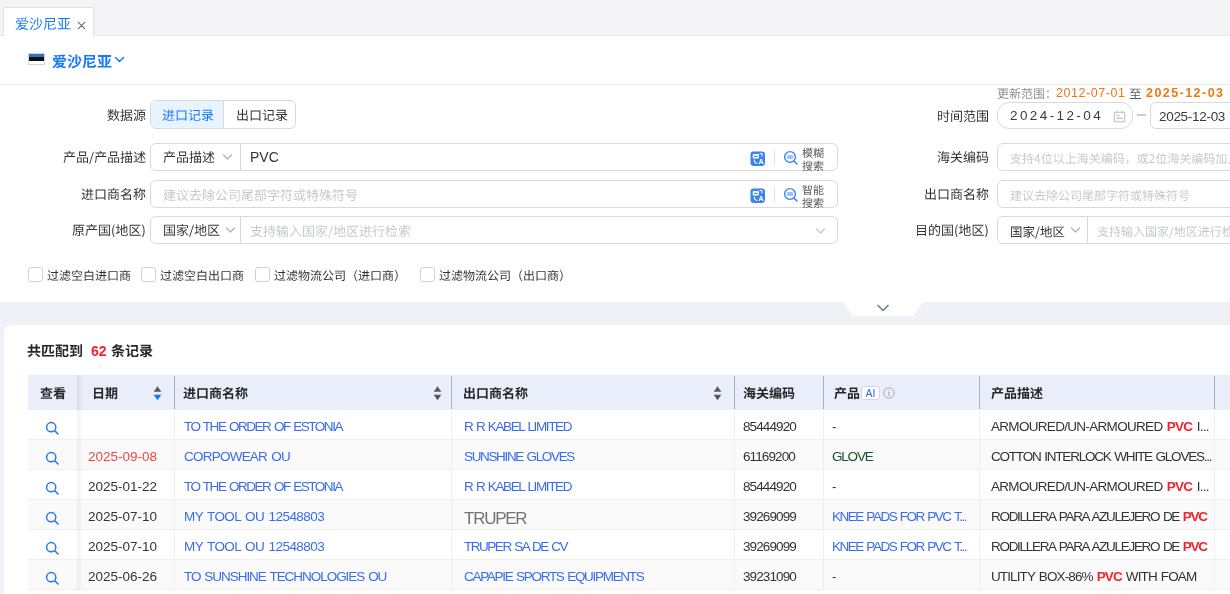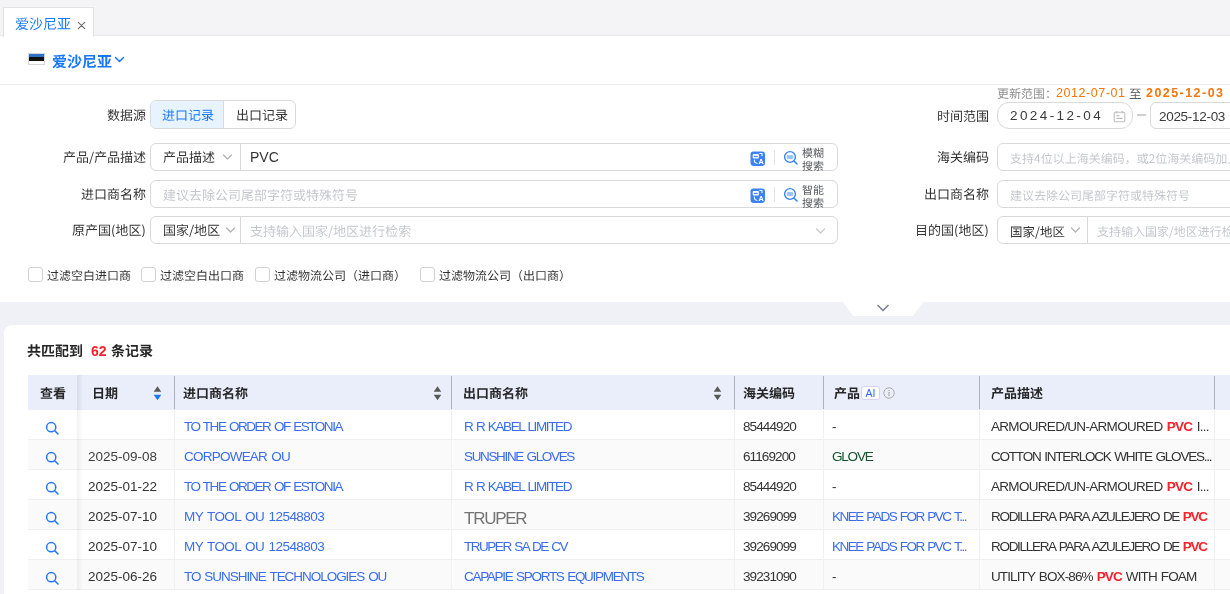--- a/index.html
+++ b/index.html
@@ -266,21 +266,21 @@
 <div style="position:absolute;left:451px;top:440px;width:1px;height:30px;background:#f0f0f0"></div>
 <div style="position:absolute;left:734px;top:440px;width:1px;height:30px;background:#f0f0f0"></div>
 <div style="position:absolute;left:823px;top:440px;width:1px;height:30px;background:#f0f0f0"></div>
 <div style="position:absolute;left:979px;top:440px;width:1px;height:30px;background:#f0f0f0"></div>
 <div style="position:absolute;left:1214px;top:440px;width:1px;height:30px;background:#f0f0f0"></div>
 <div style="position:absolute;left:77px;top:440px;width:6px;height:30px;background:linear-gradient(90deg,rgba(0,0,0,0.05),rgba(0,0,0,0))"></div>
 <svg class="ab" style="left:45px;top:451px" width="15" height="15" viewBox="0 0 15 15">
     <circle cx="6.2" cy="6.2" r="4.6" fill="none" stroke="#2677f2" stroke-width="1.5"></circle>
     <path d="M9.8 9.8 L13 13" stroke="#2677f2" stroke-width="1.6" stroke-linecap="round"></path>
   </svg>
-<div style="position:absolute;left:88px;top:449px;font-size:13.5px;color:#404040;white-space:nowrap">2025-09-08</div>
+<div style="position:absolute;left:88px;top:449px;font-size:13.5px;color:#ef4444;white-space:nowrap">2025-09-08</div>
 <div style="position:absolute;left:184px;top:449px;font-size:13.5px;letter-spacing:-0.77px;word-spacing:1.2px;color:#3a6cee;white-space:nowrap">CORPOWEAR OU</div>
 <div style="position:absolute;left:464px;top:449px;font-size:13.5px;letter-spacing:-1.35px;word-spacing:1.2px;color:#3a6cee;white-space:nowrap">SUNSHINE GLOVES</div>
 <div style="position:absolute;left:743px;top:449px;font-size:13.5px;letter-spacing:-0.9px;color:#333;white-space:nowrap">61169200</div>
 <div style="position:absolute;left:832px;top:449px;font-size:13.5px;letter-spacing:-1.2px;word-spacing:1.2px;color:#14532d;white-space:nowrap">GLOVE</div>
 <div style="position:absolute;left:991px;top:449px;font-size:13.5px;letter-spacing:-1.21px;word-spacing:1.2px;white-space:nowrap"><span style="color:#333">COTTON INTERLOCK WHITE GLOVES...</span></div>
 <div style="position:absolute;left:28px;top:470px;width:1202px;height:30px;background:#fff;border-bottom:1px solid #efefef"></div>
 <div style="position:absolute;left:174px;top:470px;width:1px;height:30px;background:#f0f0f0"></div>
 <div style="position:absolute;left:451px;top:470px;width:1px;height:30px;background:#f0f0f0"></div>
 <div style="position:absolute;left:734px;top:470px;width:1px;height:30px;background:#f0f0f0"></div>
 <div style="position:absolute;left:823px;top:470px;width:1px;height:30px;background:#f0f0f0"></div>

